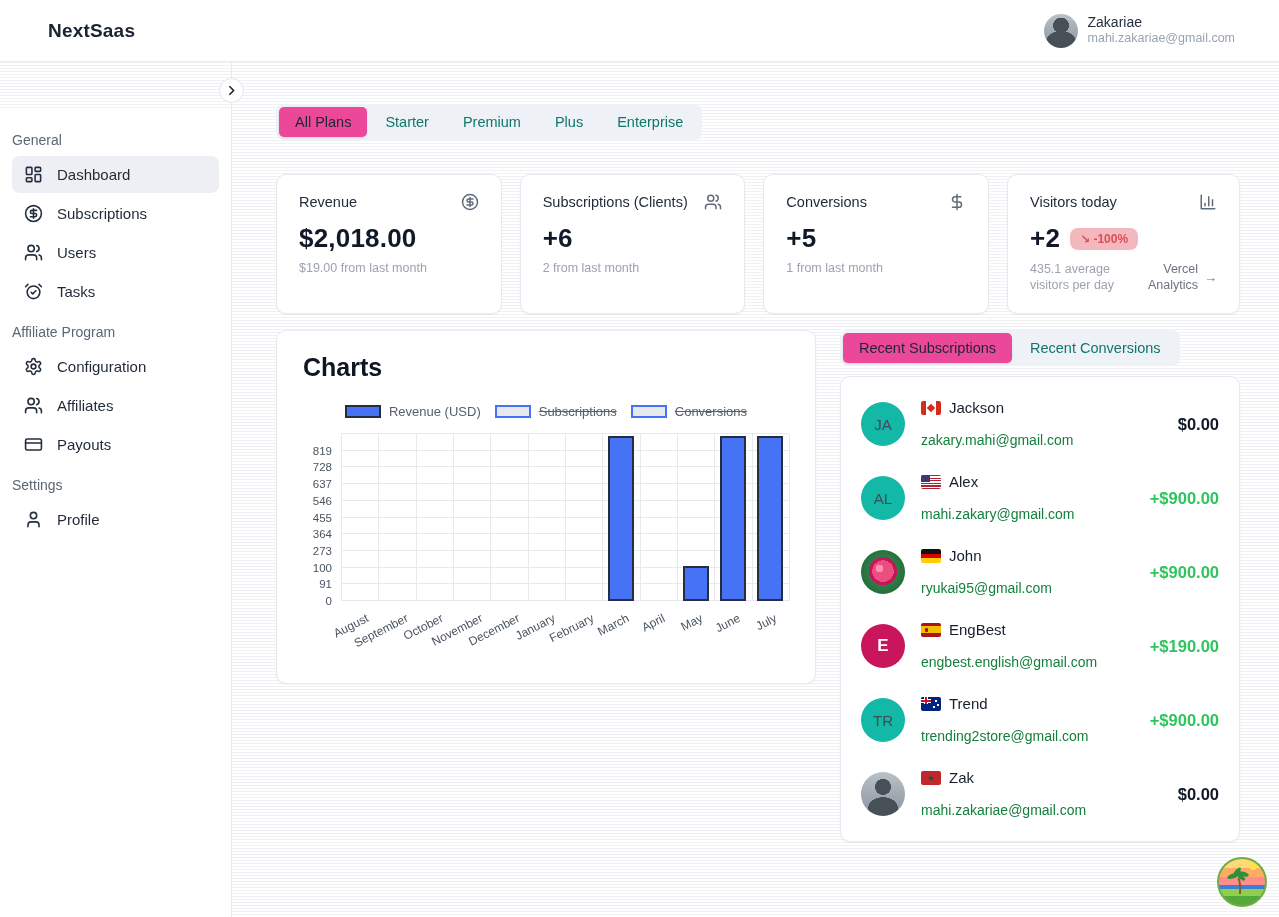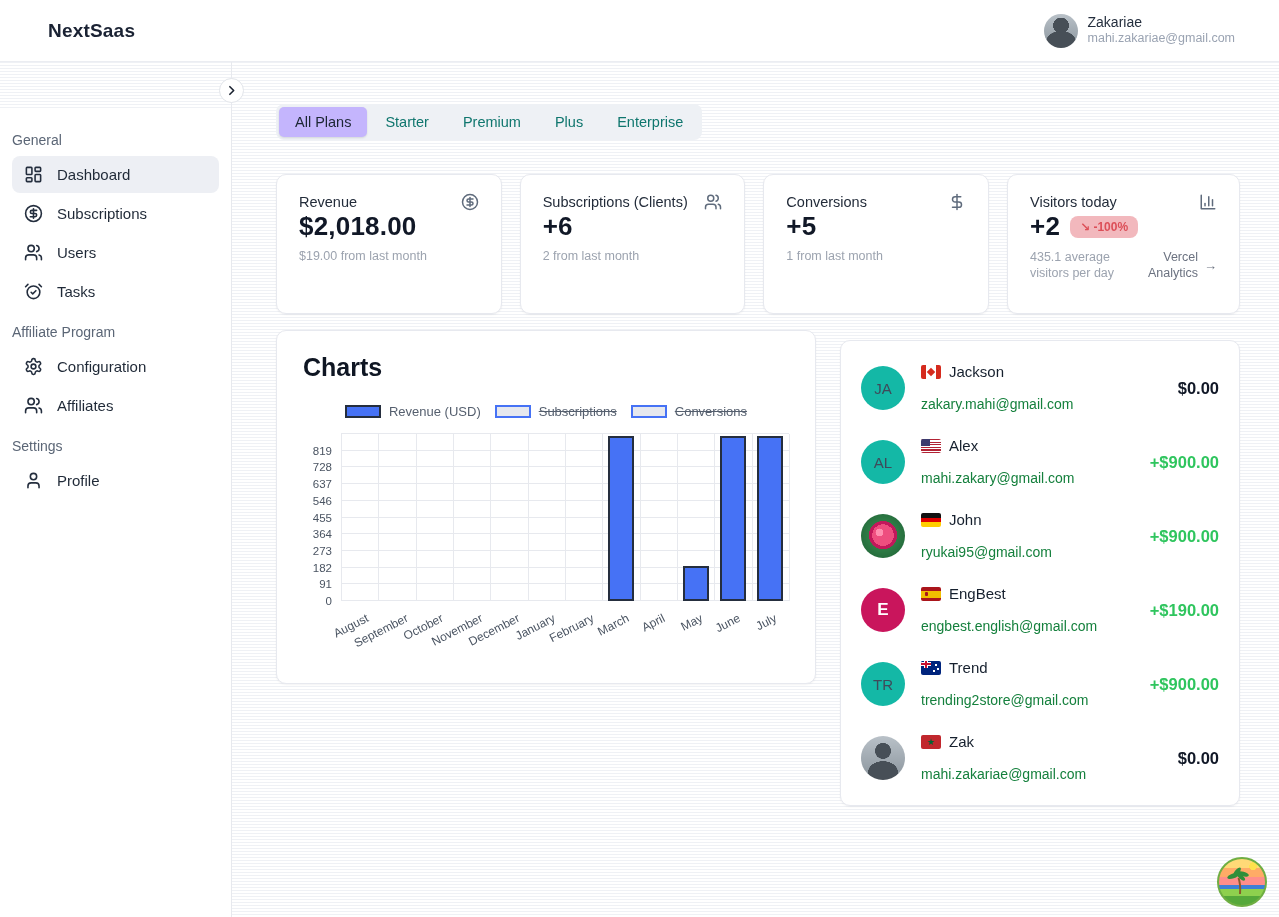--- a/index.html
+++ b/index.html
@@ -33,30 +33,30 @@
   .side-item .icn { width:19px; height:19px; color:#242e3e; flex:none; display:flex; }
   .side-item .icn svg { width:19px; height:19px; }
   .side-section { margin-bottom:14px; }
 
   
   .main { position:absolute; left:232px; top:0; right:0; bottom:0; padding:42px 0 0 44px; }
 
   .seg-tabs { display:inline-flex; background:#eef1f5; border-radius:8px; padding:3px; gap:2px; }
   .seg-tab { border:none; background:transparent; font-family:inherit; font-size:14.5px; color:#0f766e;
     padding:7px 16px; border-radius:5px; cursor:pointer; white-space:nowrap; }
-  .seg-tab.active { background:#c4b5fd; color:#1c2634; box-shadow:0 1px 2px rgba(16,24,40,.12); }
+  .seg-tab.active { background:#ec4899; color:#1c2634; box-shadow:0 1px 2px rgba(16,24,40,.12); }
 
   .cards-row { display:flex; gap:18px; width:964px; margin-top:34px; }
   .stat-card { flex:1; background:#fff; border:1px solid #e7e9ef; border-radius:10px;
     box-shadow:0 1px 2px rgba(16,24,40,.05); padding:18px 22px; height:140px; }
   .stat-head { display:flex; align-items:center; justify-content:space-between; }
   .stat-title { font-size:14.5px; color:#232c3a; }
   .stat-icon { color:#5f6b7c; display:flex; }
   .stat-icon svg { width:18px; height:18px; }
-  .stat-value-row { display:flex; align-items:center; gap:10px; margin-top:0; }
+  .stat-value-row { display:flex; align-items:center; gap:10px; margin-top:12px; }
   .stat-value { font-size:26px; font-weight:700; color:#111827; letter-spacing:.2px; }
   .stat-sub { font-size:12.5px; color:#9ca3af; margin-top:7px; }
   .badge-down { font-size:12px; font-weight:700; color:#dc4f58; background:#f2b8bd;
     border-radius:8px; padding:4px 10px; white-space:nowrap; }
   .stat-footer { display:flex; align-items:flex-start; justify-content:flex-start; margin-top:7px; gap:6px; }
   .stat-foot-left { font-size:12.5px; color:#9ca3af; width:100px; line-height:1.3; }
   .stat-foot-link { display:flex; align-items:center; gap:6px; cursor:pointer; }
   .stat-foot-link-label { font-size:12.5px; color:#6b7280; text-align:right; width:62px; line-height:1.3; }
   .stat-foot-arrow { color:#6b7280; font-size:13px; }
 
@@ -216,20 +216,29 @@
             <span class="icn">
               <svg viewBox="0 0 24 24" fill="none" stroke="currentColor" stroke-width="2" stroke-linecap="round" stroke-linejoin="round">
                 <path d="M16 21v-2a4 4 0 0 0-4-4H6a4 4 0 0 0-4 4v2"></path>
                 <circle cx="9" cy="7" r="4"></circle>
                 <path d="M22 21v-2a4 4 0 0 0-3-3.87"></path>
                 <path d="M16 3.13a4 4 0 0 1 0 7.75"></path>
               </svg>
             </span>
             <span>Affiliates</span>
           </div>
+          <div class="side-item">
+            <span class="icn">
+              <svg viewBox="0 0 24 24" fill="none" stroke="currentColor" stroke-width="2" stroke-linecap="round" stroke-linejoin="round">
+                <rect x="2" y="5" width="20" height="14" rx="2"></rect>
+                <line x1="2" y1="10" x2="22" y2="10"></line>
+              </svg>
+            </span>
+            <span>Payouts</span>
+          </div>
         </div>
         <div class="side-section">
           <div class="side-section-label">Settings</div>
           <div class="side-item">
             <span class="icn">
               <svg viewBox="0 0 24 24" fill="none" stroke="currentColor" stroke-width="2" stroke-linecap="round" stroke-linejoin="round">
                 <path d="M19 21v-2a4 4 0 0 0-4-4H9a4 4 0 0 0-4 4v2"></path>
                 <circle cx="12" cy="7" r="4"></circle>
               </svg>
             </span>
@@ -348,21 +357,21 @@
               <span class="legend-label strike">Conversions</span>
             </span>
           </div>
         <div class="chart-wrap">
           <div class="plot" id="chart-plot">
               <div class="hline" style="bottom: 0%;"></div>
               <div class="ytick" style="bottom: 0%;">0</div>
               <div class="hline" style="bottom: 10%;"></div>
               <div class="ytick" style="bottom: 10%;">91</div>
               <div class="hline" style="bottom: 20%;"></div>
-              <div class="ytick" style="bottom: 20%;">182</div>
+              <div class="ytick" style="bottom: 20%;">100</div>
               <div class="hline" style="bottom: 30%;"></div>
               <div class="ytick" style="bottom: 30%;">273</div>
               <div class="hline" style="bottom: 40%;"></div>
               <div class="ytick" style="bottom: 40%;">364</div>
               <div class="hline" style="bottom: 50%;"></div>
               <div class="ytick" style="bottom: 50%;">455</div>
               <div class="hline" style="bottom: 60%;"></div>
               <div class="ytick" style="bottom: 60%;">546</div>
               <div class="hline" style="bottom: 70%;"></div>
               <div class="ytick" style="bottom: 70%;">637</div>
@@ -399,20 +408,24 @@
               <span class="xlabel" style="left: 62.5%;">March</span>
               <span class="xlabel" style="left: 70.8333%;">April</span>
               <span class="xlabel" style="left: 79.1667%;">May</span>
               <span class="xlabel" style="left: 87.5%;">June</span>
               <span class="xlabel" style="left: 95.8333%;">July</span>
             </div>
         </div>
       </div>
 
       <div class="recent-col">
+        <div class="seg-tabs" id="recent-tabs">
+            <button class="seg-tab active">Recent Subscriptions</button>
+            <button class="seg-tab">Recent Conversions</button>
+          </div>
         <div class="recent-card" id="recent-list">
             <div class="sub-row">
               <div class="avatar av-init">JA</div>
               <div class="row-mid">
                 <div class="row-name-line">
                   <span class="flag flag-ca"></span>
                   <span class="row-name">Jackson</span>
                 </div>
                 <div class="row-email">zakary.mahi@gmail.com</div>
               </div>

